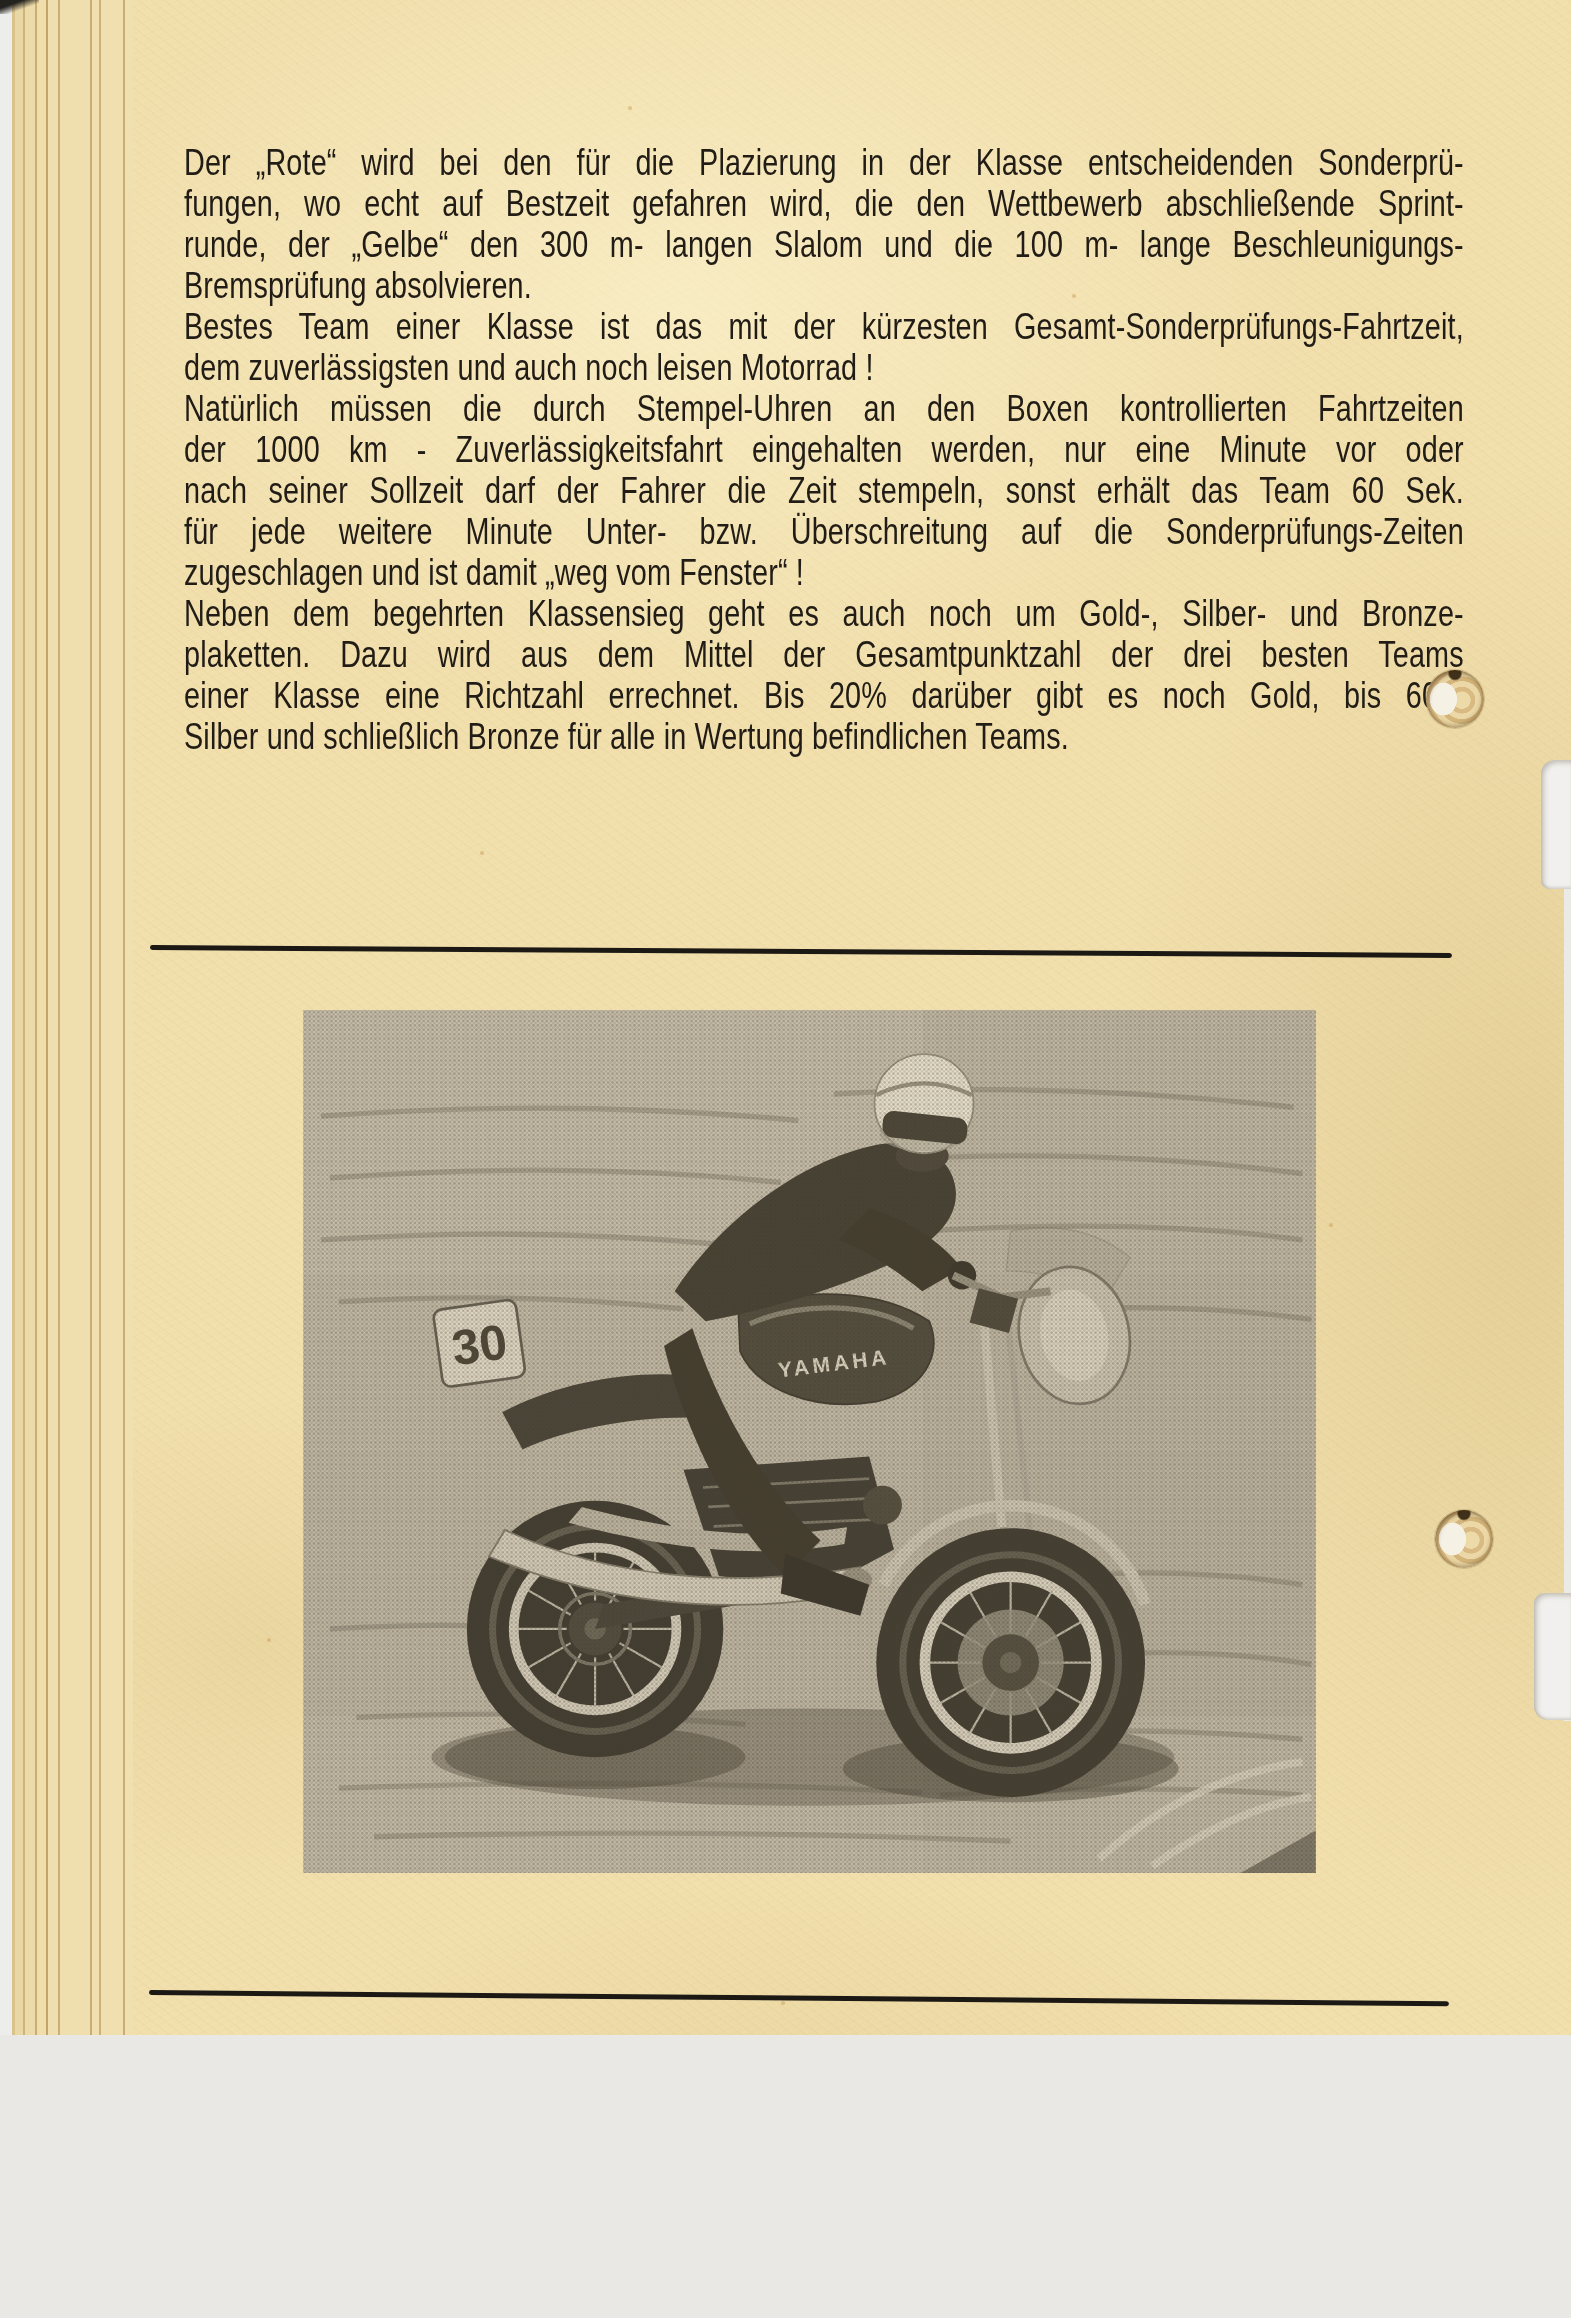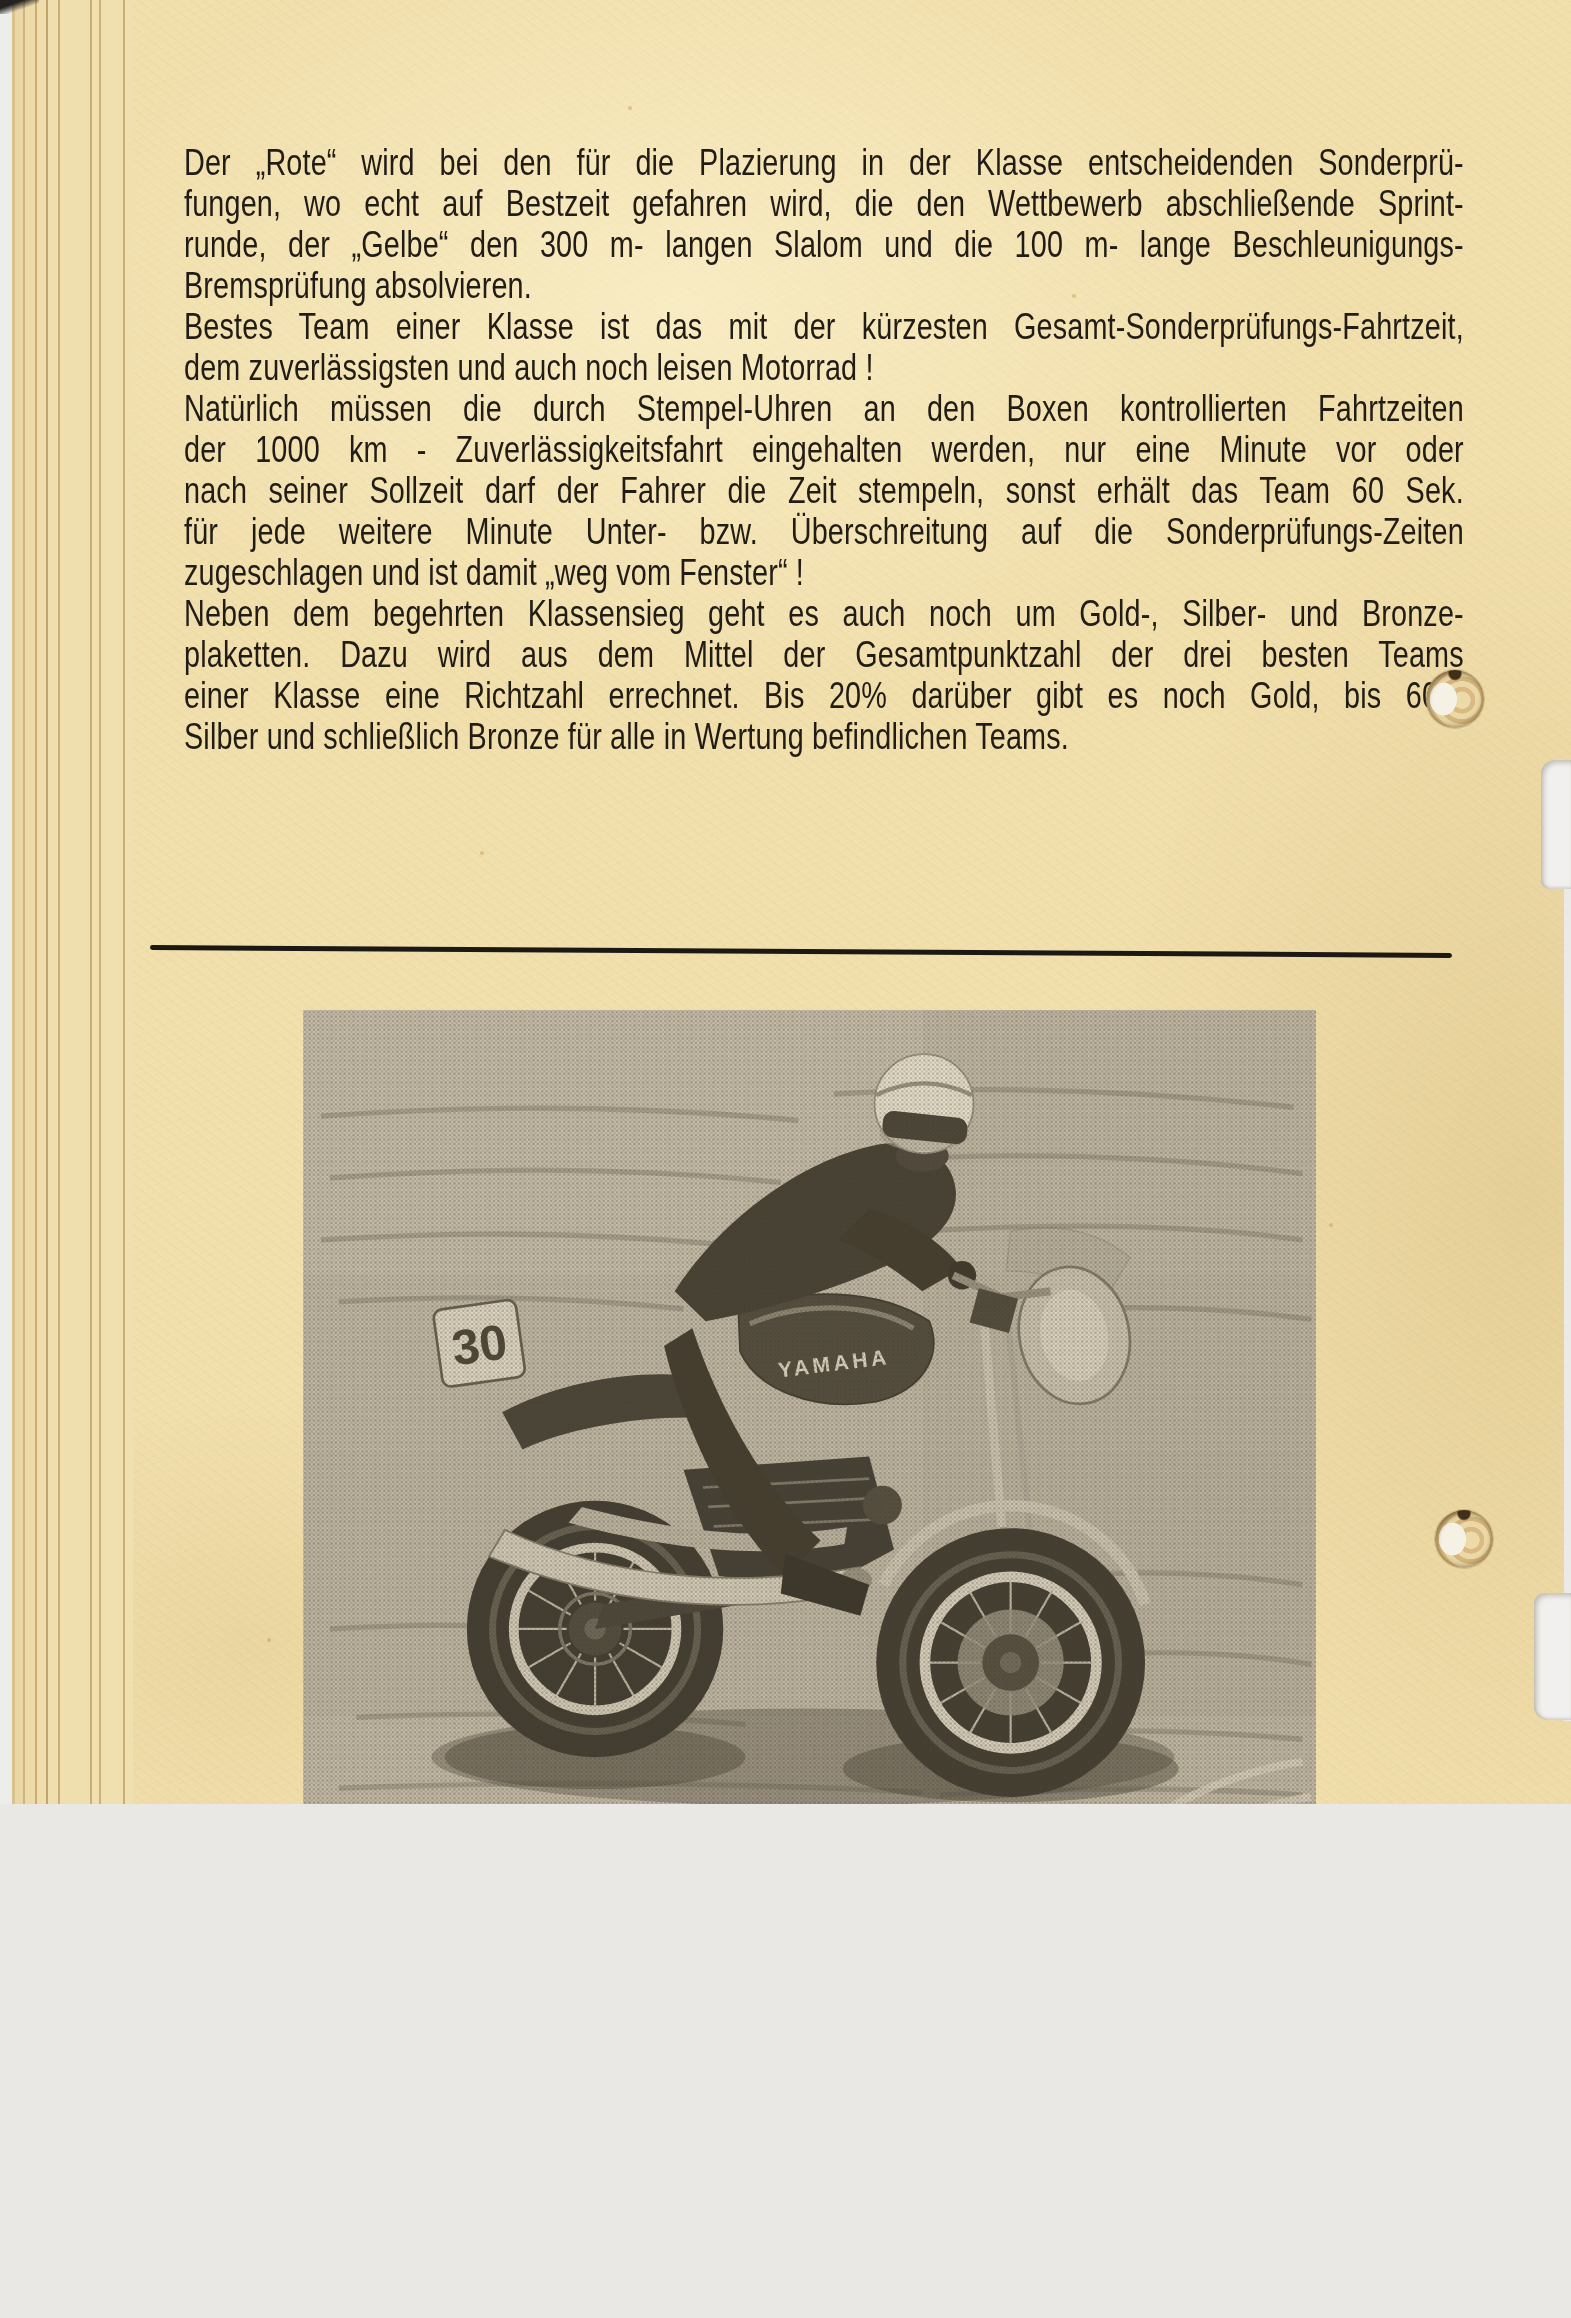--- a/index.html
+++ b/index.html
@@ -1,16 +1,16 @@
 <!DOCTYPE html>
 <html style="font-size:14px"><head>
 <meta charset="utf-8">
 <style>
   html,body{margin:0;padding:0;background:#e9e8e5;}
-  .scan{position:relative;width:1572px;height:1804px;overflow:hidden;background:#a16207;font-family:"Liberation Sans",sans-serif;}
+  .scan{position:relative;width:1572px;height:2035px;overflow:hidden;background:#a16207;font-family:"Liberation Sans",sans-serif;}
   .abs{position:absolute;}
 
   
   .stack{left:0;top:0;width:133px;height:2190px;background:
     linear-gradient(90deg,
       #ededeb 0 12.4px,
       #d9c28c 12.4px 15px,
       #e9d7a6 15px 23px,
       #cfb37c 23px 25px,
       #eddaa9 25px 35px,

